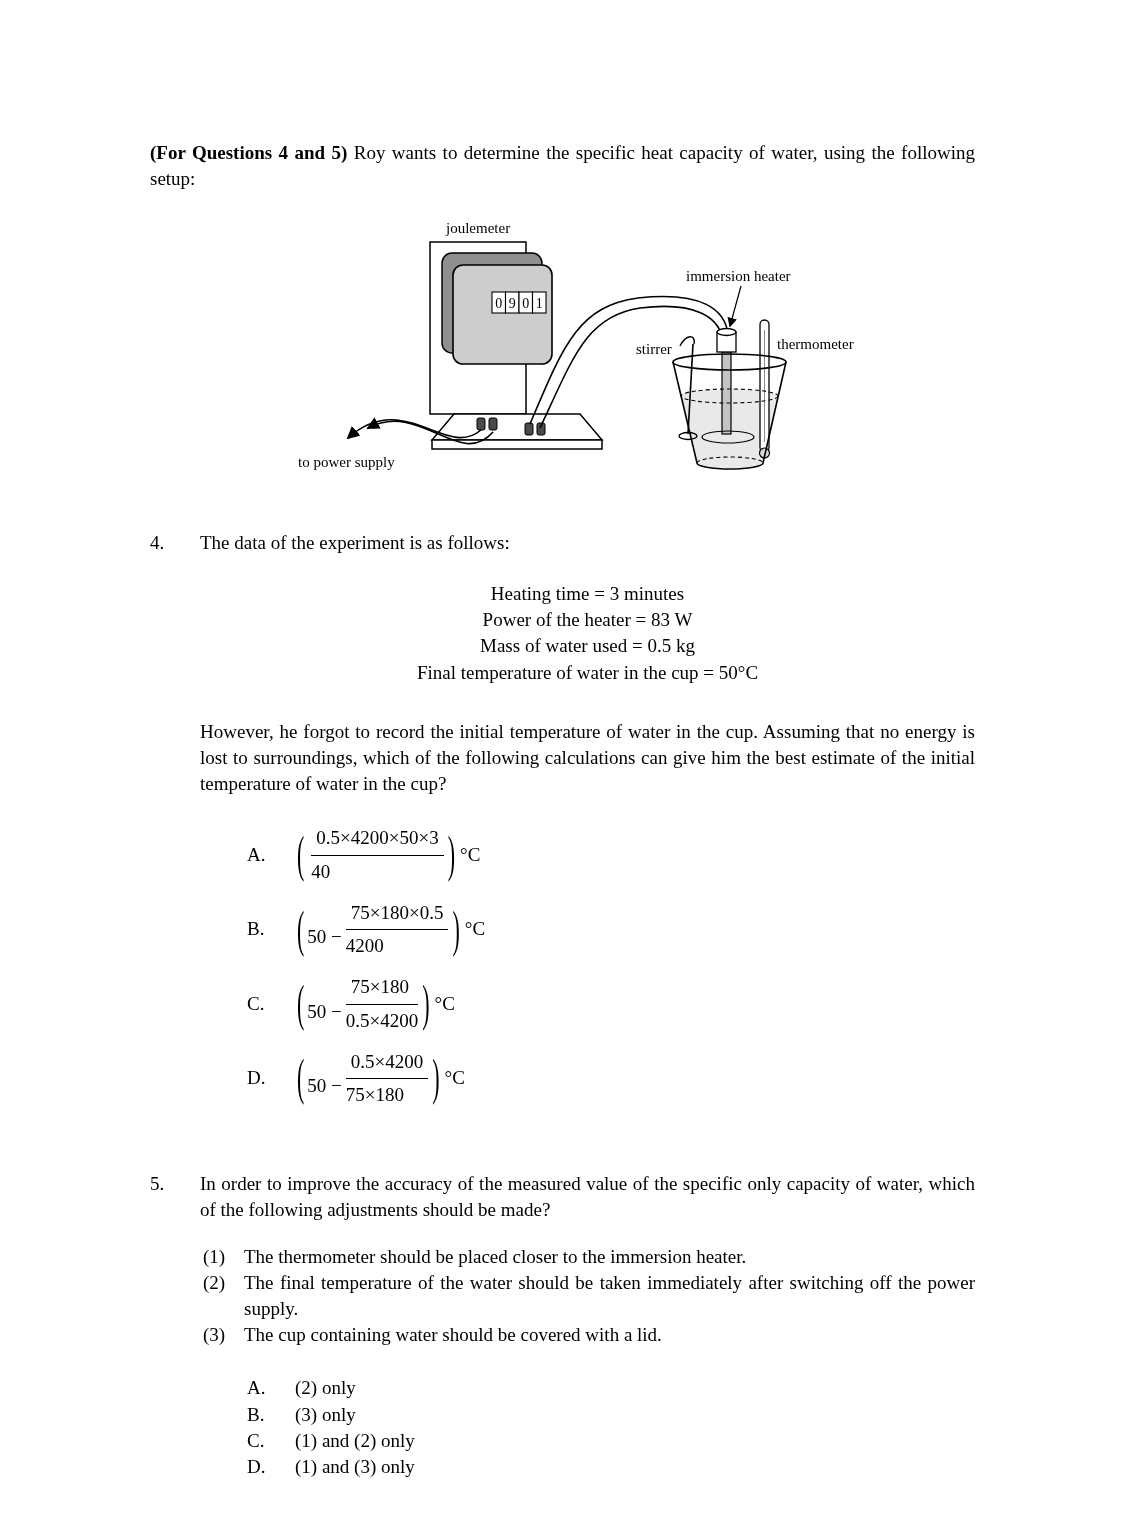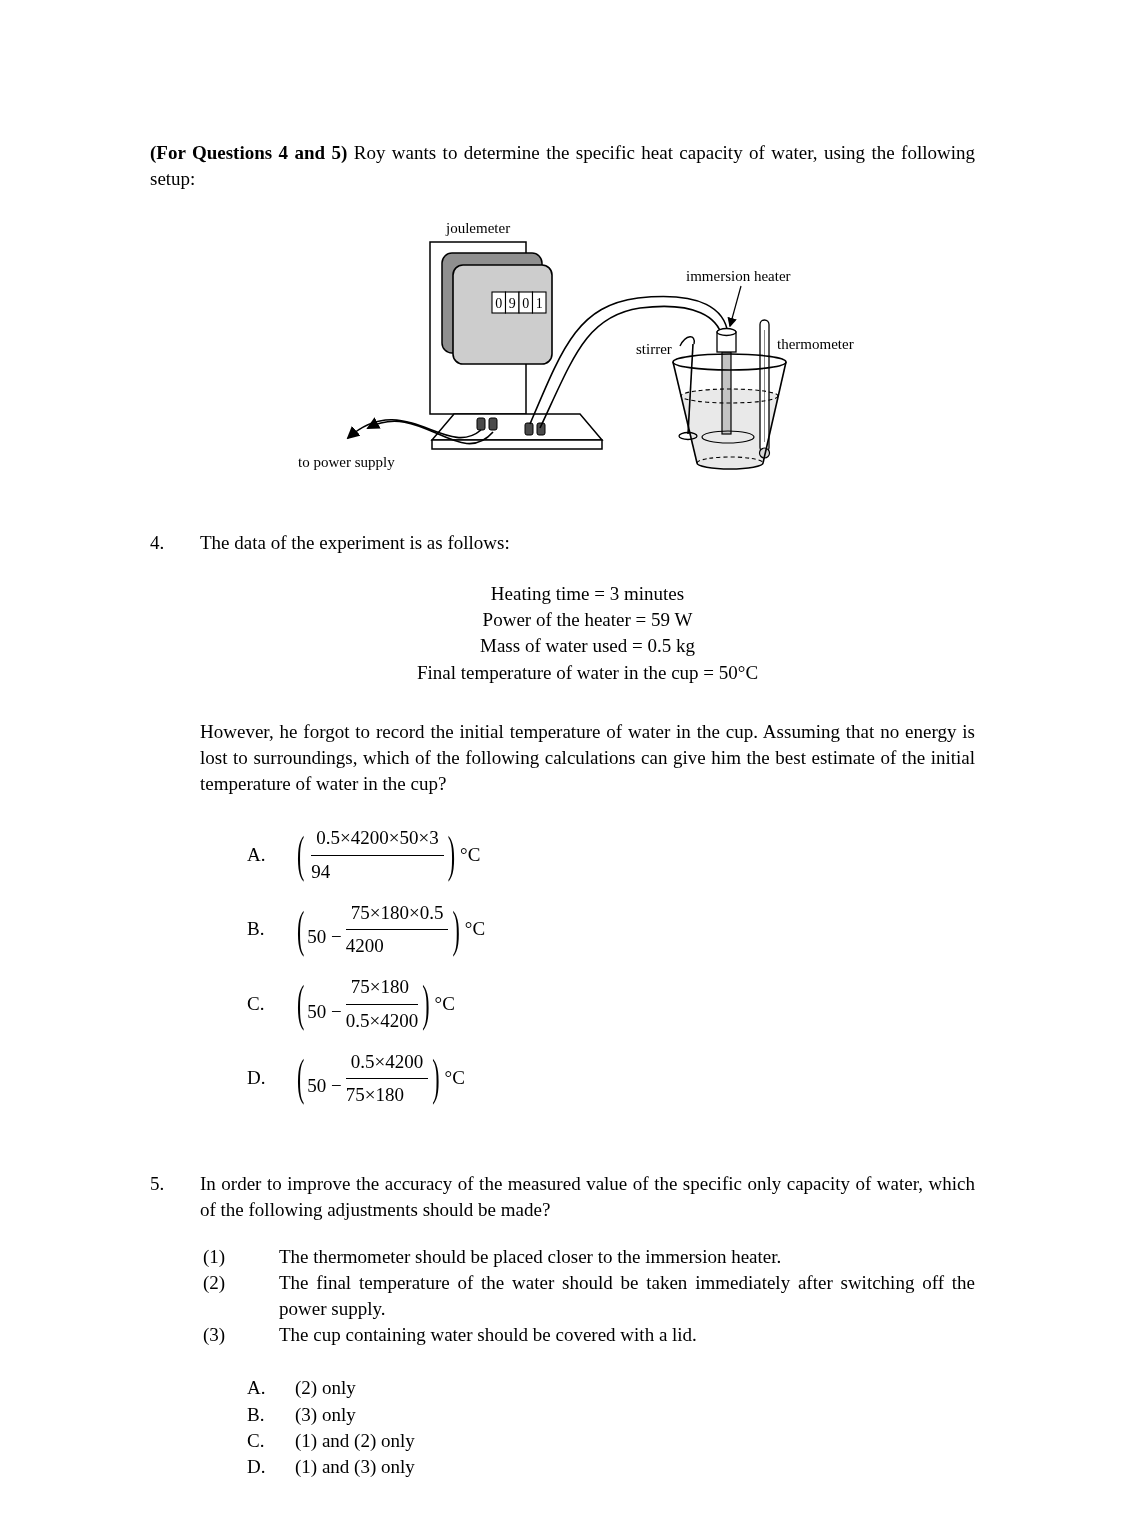--- a/index.html
+++ b/index.html
@@ -43,21 +43,21 @@
   .prefix { margin: 16px 2px 0 1px; white-space: nowrap; }
   .frac { display: inline-flex; flex-direction: column; margin: 0 2px; }
   .frac .num { padding: 0 5px 3px 5px; border-bottom: 1.6px solid #000; white-space: nowrap; }
   .frac .den { padding-top: 3px; white-space: nowrap; }
   .unit { margin-left: 3px; }
 
   .q5 { margin-top: 48px; }
   .stmts { margin-top: 20px; }
   .stmt { display: flex; }
   .stmt .slabel { flex: 0 0 44px; padding-left: 3px; }
-  .stmt .stext { flex: 1; text-align: justify; margin-left: 35px; }
+  .stmt .stext { flex: 1; text-align: justify; }
 
   .answers { margin-top: 27px; }
   .ans-row { display: flex; margin-left: 47px; }
   .ans-row .alabel { flex: 0 0 48px; }
 
   .footer { display: flex; justify-content: center; margin-top: 12px; }
 </style>
 </head>
 <body>
 
@@ -154,37 +154,37 @@
     </svg>
   </div>
 
   <div class="question q4">
     <div class="qnum">4.</div>
     <div class="qbody">
       <p>The data of the experiment is as follows:</p>
 
       <div class="datalist">
         <div>Heating time = 3 minutes</div>
-        <div>Power of the heater = 59 W</div>
+        <div>Power of the heater = 83 W</div>
         <div>Mass of water used = 0.5 kg</div>
         <div>Final temperature of water in the cup = 50°C</div>
       </div>
 
       <p class="justify qpara">However, he forgot to record the initial temperature of water in the cup. Assuming that no energy is lost to surroundings, which of the following calculations can give him the best estimate of the initial temperature of water in the cup?</p>
 
       <div class="options">
 
         <div class="opt-row">
           <span class="opt-label">A.</span>
           <span class="formula">
             <span class="paren">(</span>
             <span class="prefix"></span>
             <span class="frac">
               <span class="num">0.5×4200×50×3</span>
-              <span class="den">94</span>
+              <span class="den">40</span>
             </span>
             <span class="paren">)</span>
             <span class="unit">°C</span>
           </span>
         </div>
 
         <div class="opt-row">
           <span class="opt-label">B.</span>
           <span class="formula">
             <span class="paren">(</span>

